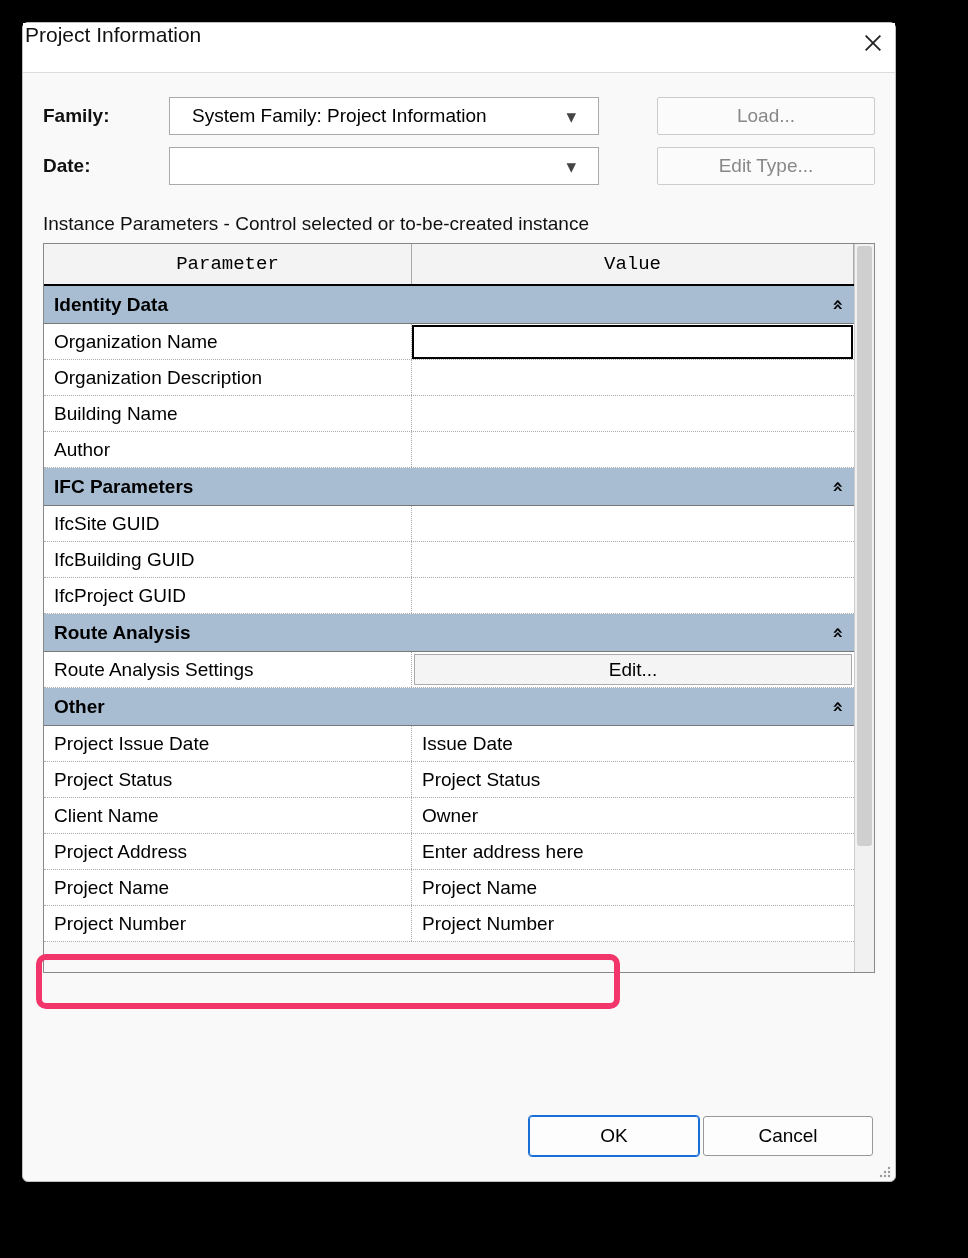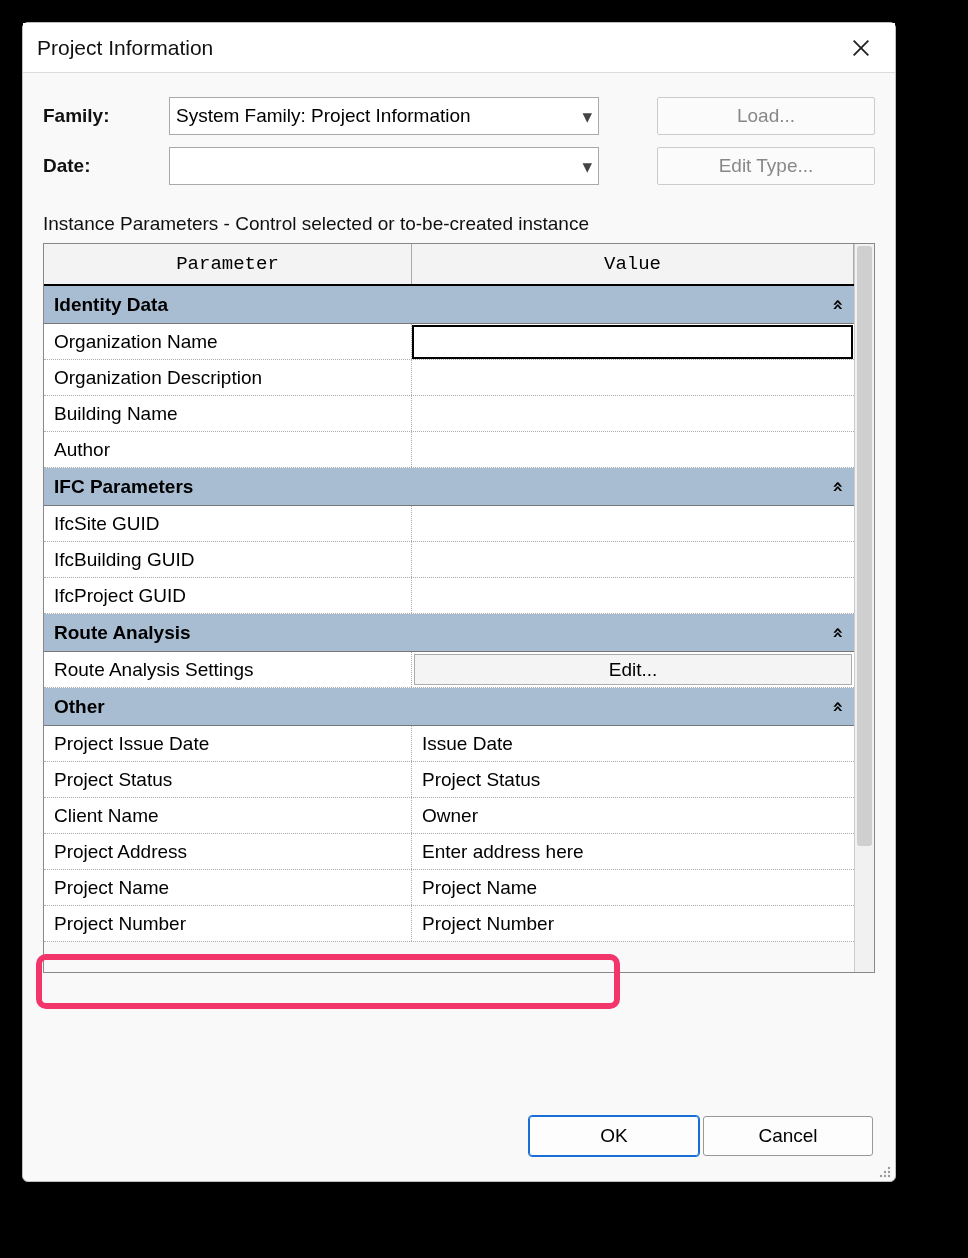--- a/index.html
+++ b/index.html
@@ -24,41 +24,40 @@
     border-radius: 6px;
     box-shadow: 0 8px 24px rgba(0,0,0,.5);
     display: flex;
     flex-direction: column;
   }
   .titlebar {
     height: 50px;
     background: #fff;
     border-bottom: 1px solid #dcdcdc;
     display: flex;
-    align-items: center;
-    padding: 0 14px;
+    padding: 0 2px;
   }
   .titlebar .title { font-size: 21px; color:#111; }
   .titlebar .close {
     margin-left: auto;
     width: 40px; height: 40px;
     display:flex; align-items:center; justify-content:center;
     cursor:pointer;
   }
   .titlebar .close svg { width:22px; height:22px; stroke:#222; stroke-width:2; }
   .toprows { padding: 18px 20px 0 20px; }
   .row { display:flex; align-items:center; height:50px; gap:16px; }
   .row .lbl { width:110px; color:#111;font-weight:bold; }
   .combo {
     flex: 0 0 430px;
     height:38px;
     background:#fff;
     border:1px solid #aaa;
     display:flex; align-items:center;
-    padding:0 6px;
+    padding:0 22px;
     position:relative;
   }
   .combo .cv { flex:1; overflow:hidden; white-space:nowrap; text-overflow:ellipsis; }
   .combo .chev { color:#444; }
   .btn {
     flex:1;
     height:38px;
     border:1px solid #ccc;
     background:#fbfbfb;
     color:#888;

